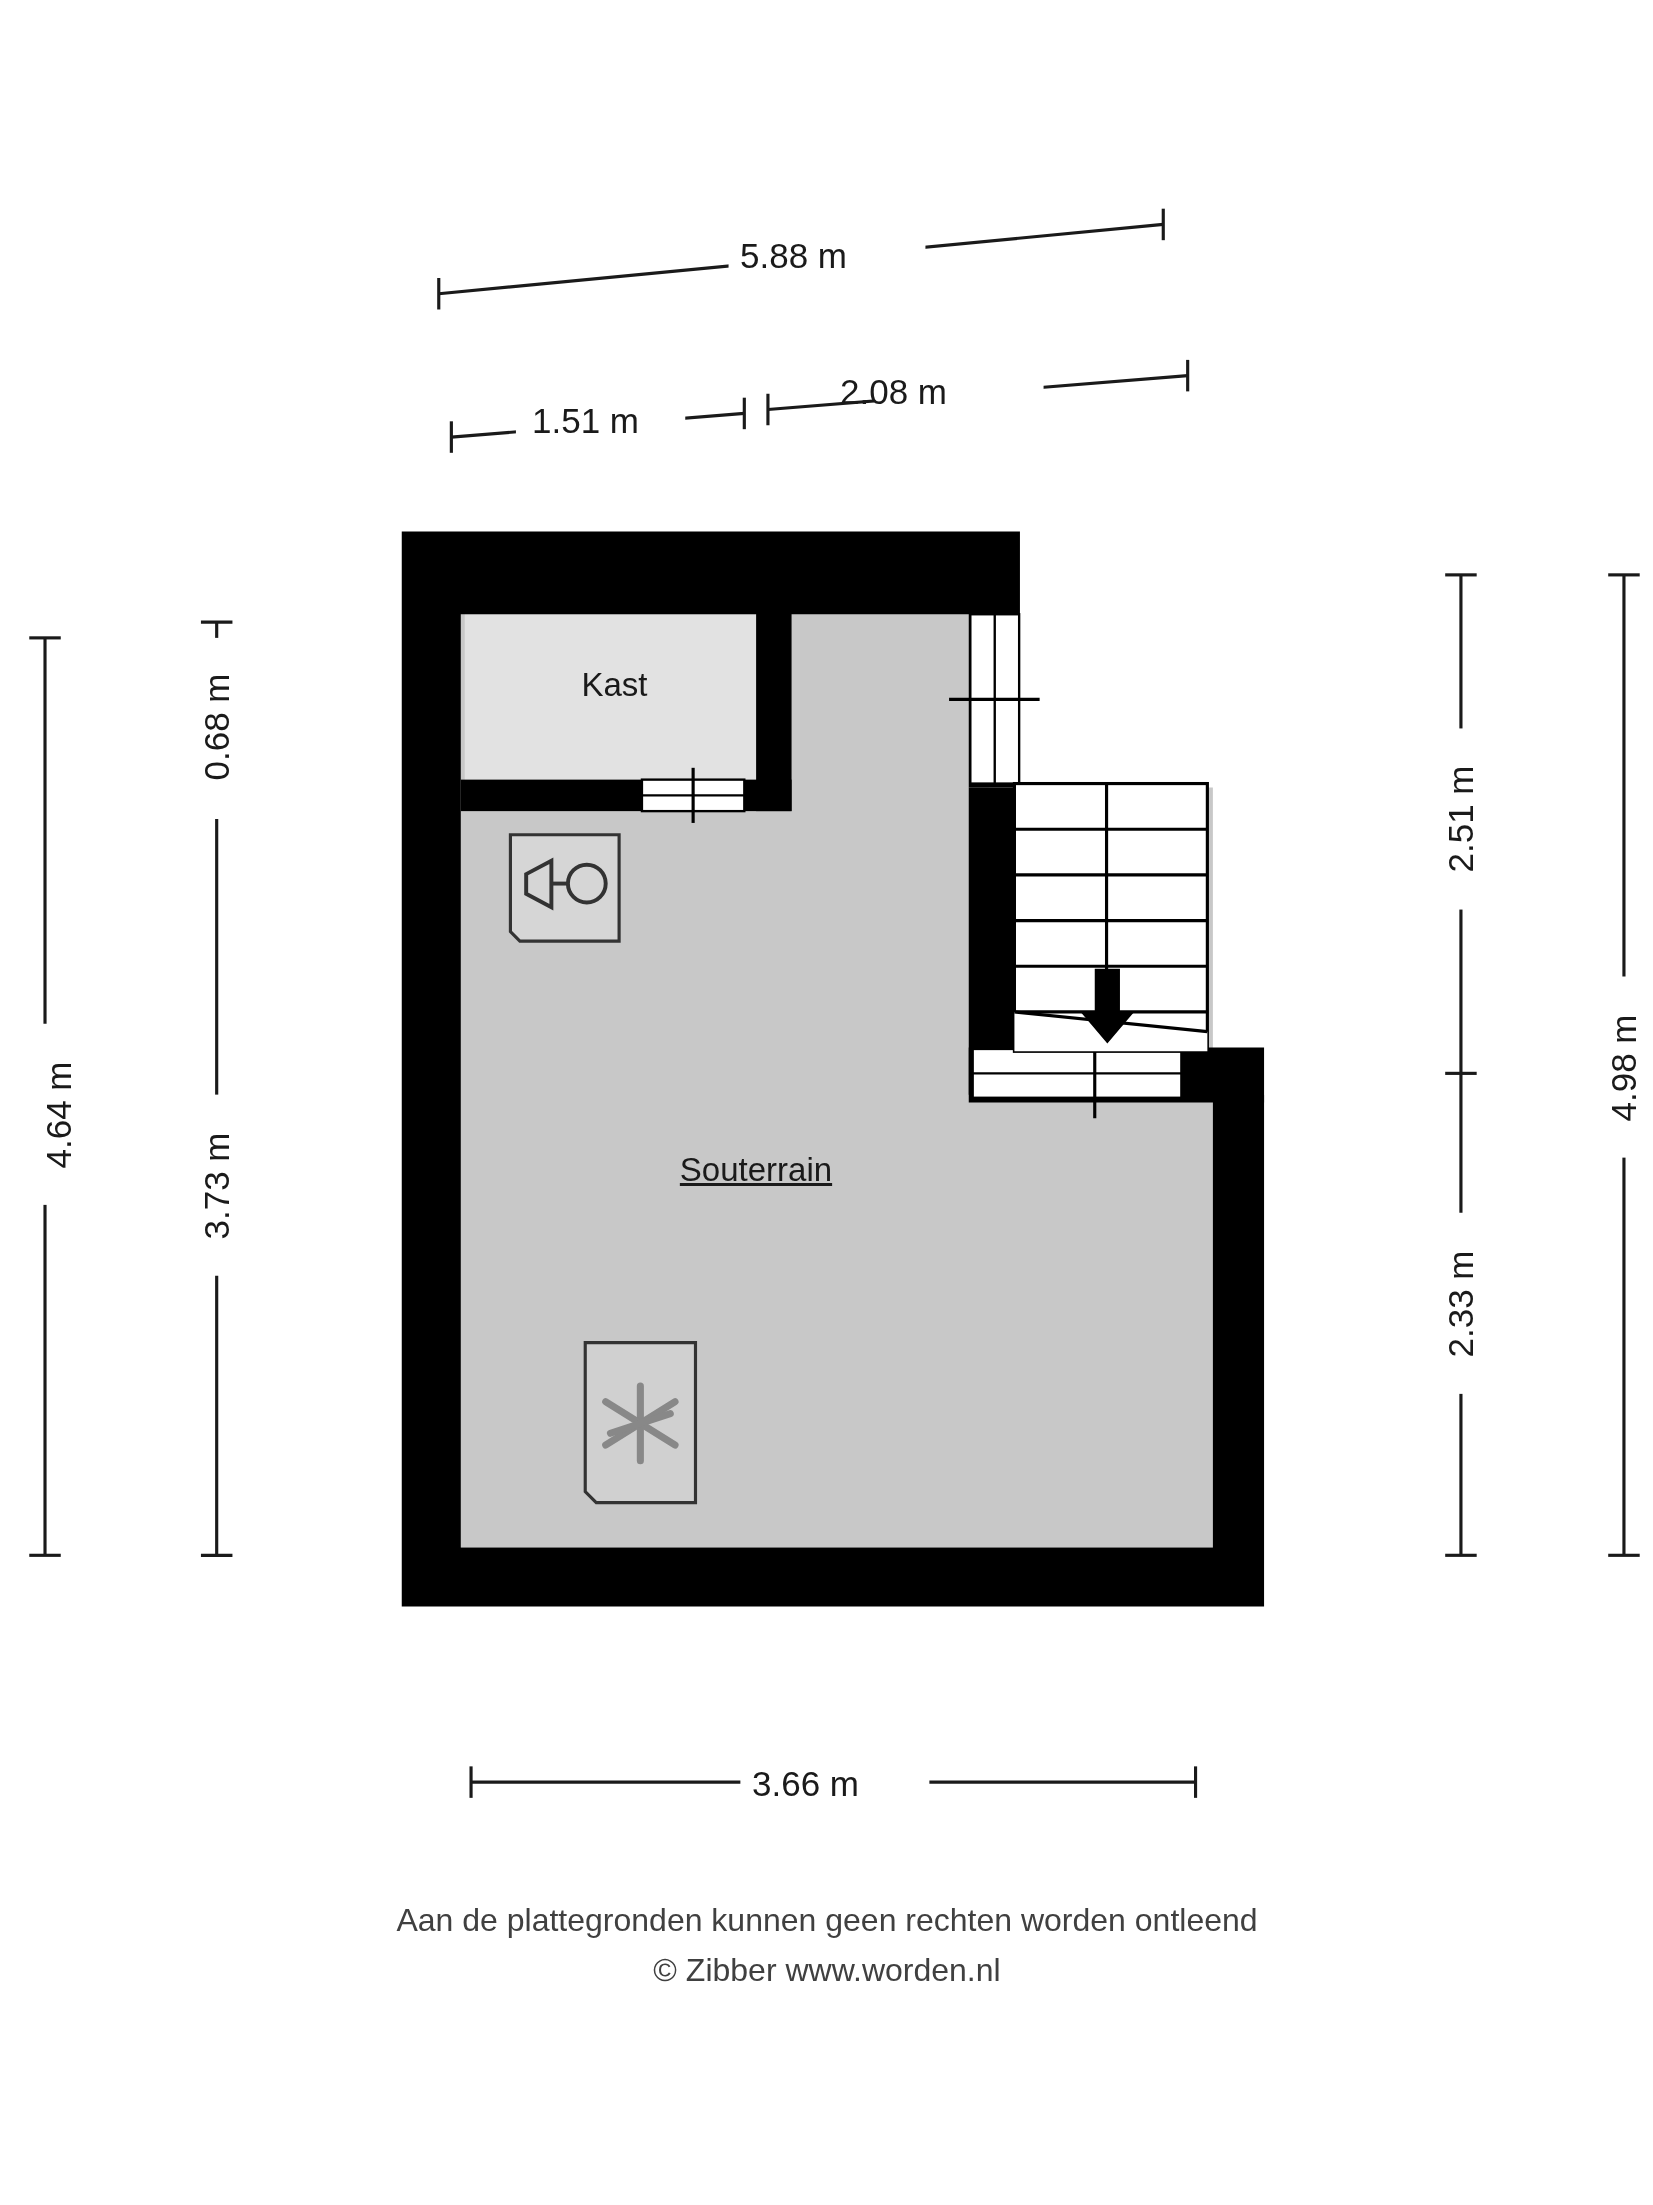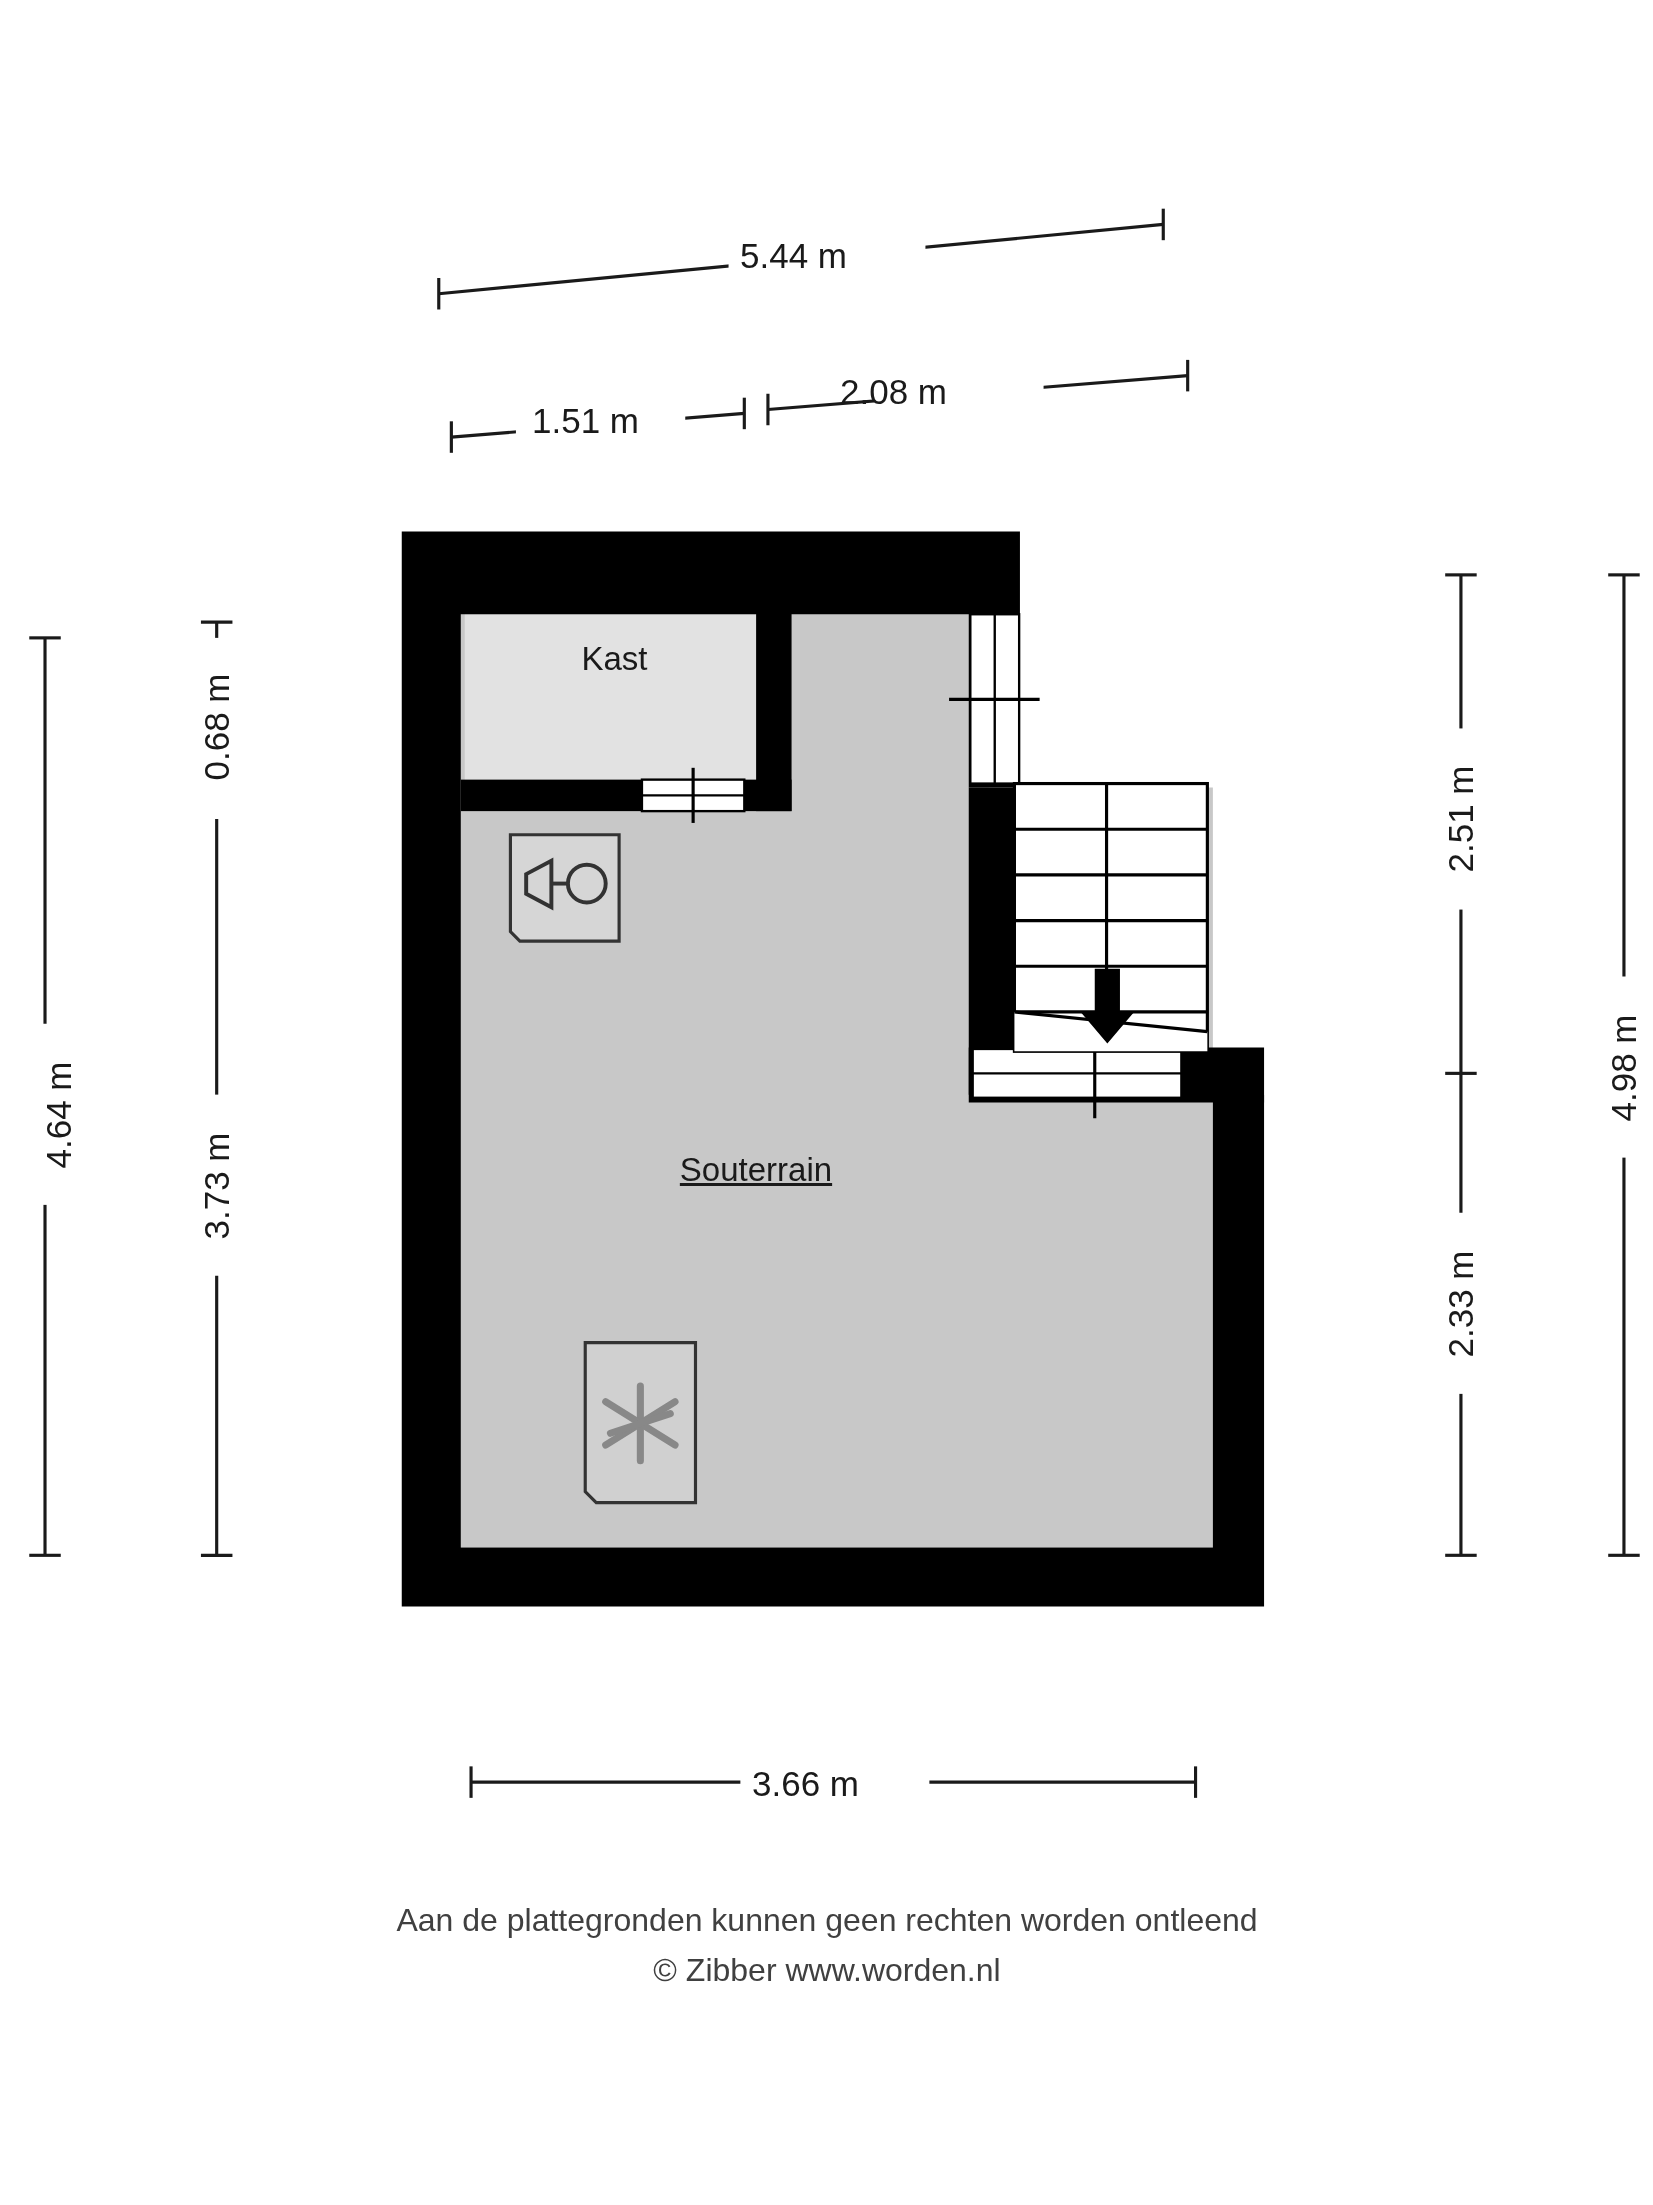--- a/index.html
+++ b/index.html
@@ -217,32 +217,32 @@
     <rect x="27" y="1300" width="60" height="230"></rect>
     <rect x="245" y="810" width="60" height="230"></rect>
     <rect x="245" y="1390" width="60" height="230"></rect>
     <rect x="2032" y="1240" width="60" height="230"></rect>
     <rect x="1825" y="925" width="60" height="230"></rect>
     <rect x="1825" y="1540" width="60" height="230"></rect>
     <rect x="940" y="2232" width="240" height="60"></rect>
   </g>
 </svg>
 
-<div class="dim-label" style="left:740px; top:236px;">5.44 m</div>
+<div class="dim-label" style="left:740px; top:236px;">5.88 m</div>
 <div class="dim-label" style="left:532px; top:401px;">1.51 m</div>
 <div class="dim-label" style="left:840px; top:372px;">2.08 m</div>
 
 <div class="dim-label vert" style="left:-27.6px; top:1095px; width:173px; text-align:center; transform:rotate(-90deg);">4.64 m</div>
 <div class="dim-label vert" style="left:130px; top:707px; width:173px; text-align:center; transform:rotate(-90deg);">0.68 m</div>
 <div class="dim-label vert" style="left:130px; top:1166px; width:173px; text-align:center; transform:rotate(-90deg);">3.73 m</div>
 
 <div class="dim-label vert" style="left:1537px; top:1048px; width:173px; text-align:center; transform:rotate(-90deg);">4.98 m</div>
 <div class="dim-label vert" style="left:1374px; top:799px; width:173px; text-align:center; transform:rotate(-90deg);">2.51 m</div>
 <div class="dim-label vert" style="left:1374px; top:1284px; width:173px; text-align:center; transform:rotate(-90deg);">2.33 m</div>
 
 <div class="dim-label" style="left:752px; top:1764px;text-align:right;">3.66 m</div>
 
-<div class="room-label" style="left:528px; top:640px; width:173px;">Kast</div>
+<div class="room-label" style="left:528px; top:666px; width:173px;">Kast</div>
 <div class="room-label" style="left:630px; top:1151px; width:252px;text-decoration:underline;">Souterrain</div>
 
 <div class="footer line1">Aan de plattegronden kunnen geen rechten worden ontleend</div>
 <div class="footer line2">© Zibber www.worden.nl</div>
 
 
 </body></html>

